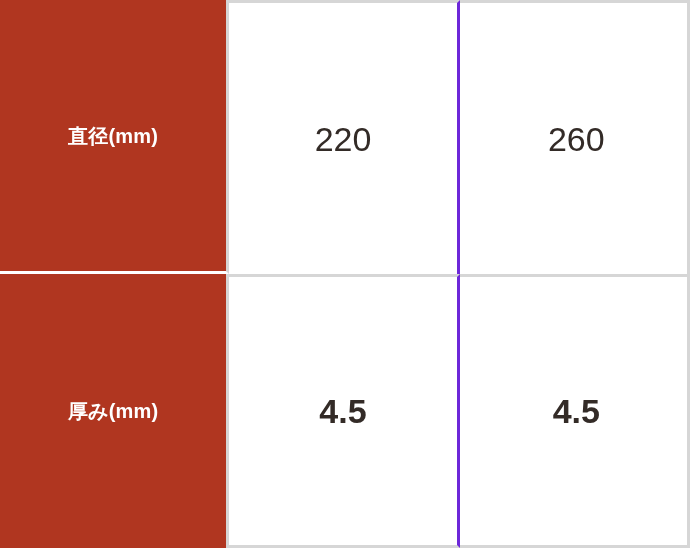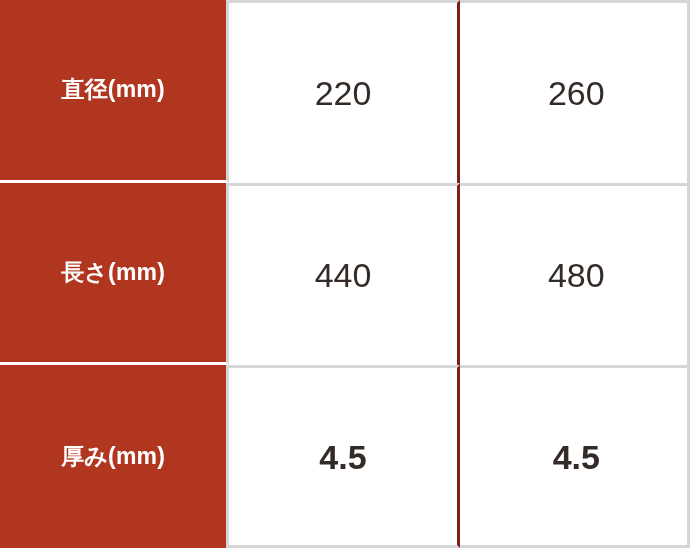--- a/index.html
+++ b/index.html
@@ -24,32 +24,32 @@
 
   #spec-table tr {
     height: 109.6px;
   }
 
   #spec-table td {
     padding: 0;
     margin: 0;
     vertical-align: middle;
     text-align: center;
-    border-right: 3px solid #7f1d1d;
+    border-right: 3px solid #6d28d9;
     border-bottom: 3px solid #d6d6d6;
     box-sizing: border-box;
     overflow: hidden;
   }
 
   
   #spec-table td.label-cell {
     background: #b03620;
     color: #ffffff;
     font-weight: bold;
-    font-size: 23px;
+    font-size: 20px;
     letter-spacing: 0.2px;
     width: 229px;
     border-right: 3px solid #d6d6d6;
     border-bottom: 3px solid #ffffff;
   }
 
   
   #spec-table td.value-cell {
     background: #ffffff;
     color: #332b27;
@@ -92,31 +92,20 @@
       </td>
       <td class="value-cell">
         <span class="cell-text">220</span>
       </td>
       <td class="value-cell last-col">
         <span class="cell-text">260</span>
       </td>
     </tr>
 
 
-    <tr>
-      <td class="label-cell">
-        <span class="cell-text">長さ(mm)</span>
-      </td>
-      <td class="value-cell">
-        <span class="cell-text">440</span>
-      </td>
-      <td class="value-cell last-col">
-        <span class="cell-text">480</span>
-      </td>
-    </tr>
 
 
     <tr>
       <td class="label-cell">
         <span class="cell-text">厚み(mm)</span>
       </td>
       <td class="value-cell">
         <span class="cell-text">4.5</span>
       </td>
       <td class="value-cell last-col">

